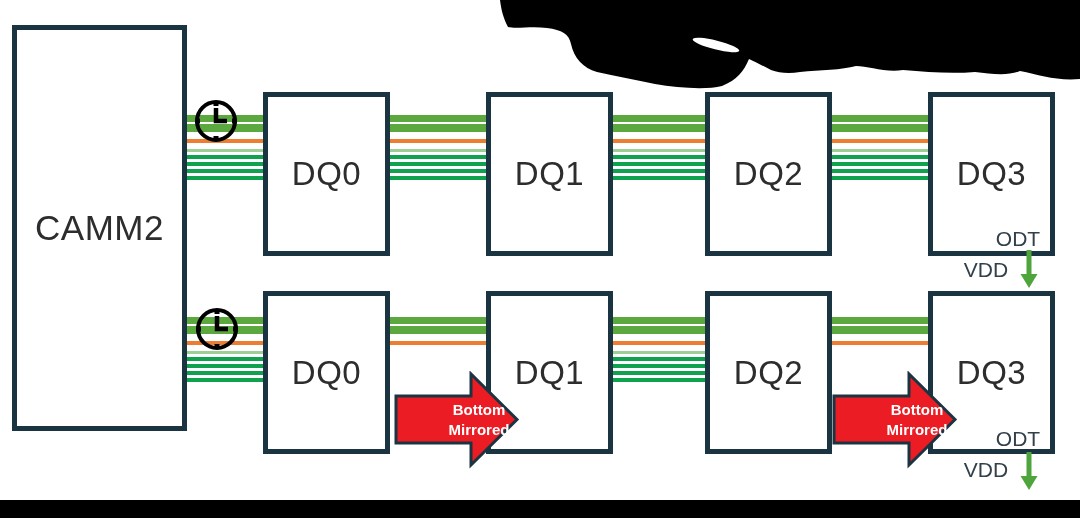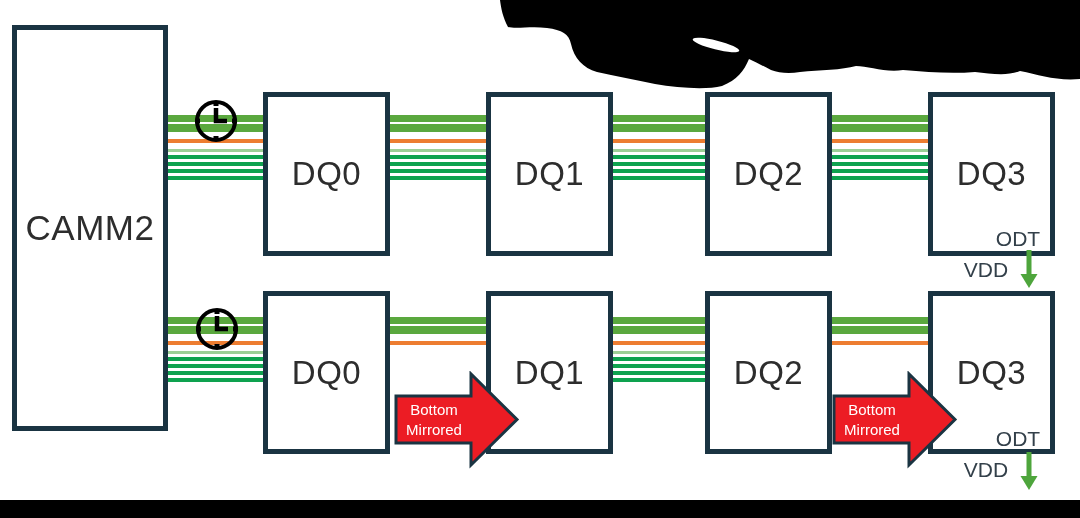--- a/index.html
+++ b/index.html
@@ -25,36 +25,36 @@
   .lines .lt{top:34px;height:3px;background:var(--c-greenlight);}
   .lines .s1{top:40px;height:4px;background:var(--c-greenstripe);}
   .lines .s2{top:47px;height:4px;background:var(--c-greenstripe);}
   .lines .s3{top:54px;height:4px;background:var(--c-greenstripe);}
   .lines .s4{top:61px;height:4px;background:var(--c-greenstripe);}
   
   .clock{position:absolute;z-index:5;}
   .redarrow{position:absolute;z-index:6;}
   .arrow-text{
     position:absolute;z-index:7;width:78px;text-align:center;
-    font-size:15px;font-weight:normal;color:#fff;line-height:20px;
+    font-size:15px;font-weight:bold;color:#fff;line-height:20px;padding-left:45px;
   }
   .side-label{
     position:absolute;z-index:6;width:60px;text-align:center;
     font-size:21px;font-weight:500;color:var(--c-slate);line-height:24px;
   }
   .vddarrow{position:absolute;z-index:6;}
   .blob{position:absolute;left:0;top:0;z-index:8;pointer-events:none;}
   .bottombar{position:absolute;left:0;top:500px;width:1080px;height:18px;background:#000;z-index:9;}
 </style>
 </head>
 <body>
 
 <div class="canvas">
 
-  <div class="chipbox" style="left:12px;top:25px;width:156px;height:406px;">
+  <div class="chipbox" style="left:12px;top:25px;width:175px;height:406px;">
     <span class="camm2-label">CAMM2</span>
   </div>
 
   <div class="chipbox" style="left:263px;top:92px;width:127px;height:164px;">
     <span class="chip-label">DQ0</span>
   </div>
   <div class="chipbox" style="left:486px;top:92px;width:127px;height:164px;">
     <span class="chip-label">DQ1</span>
   </div>
   <div class="chipbox" style="left:705px;top:92px;width:127px;height:164px;">

